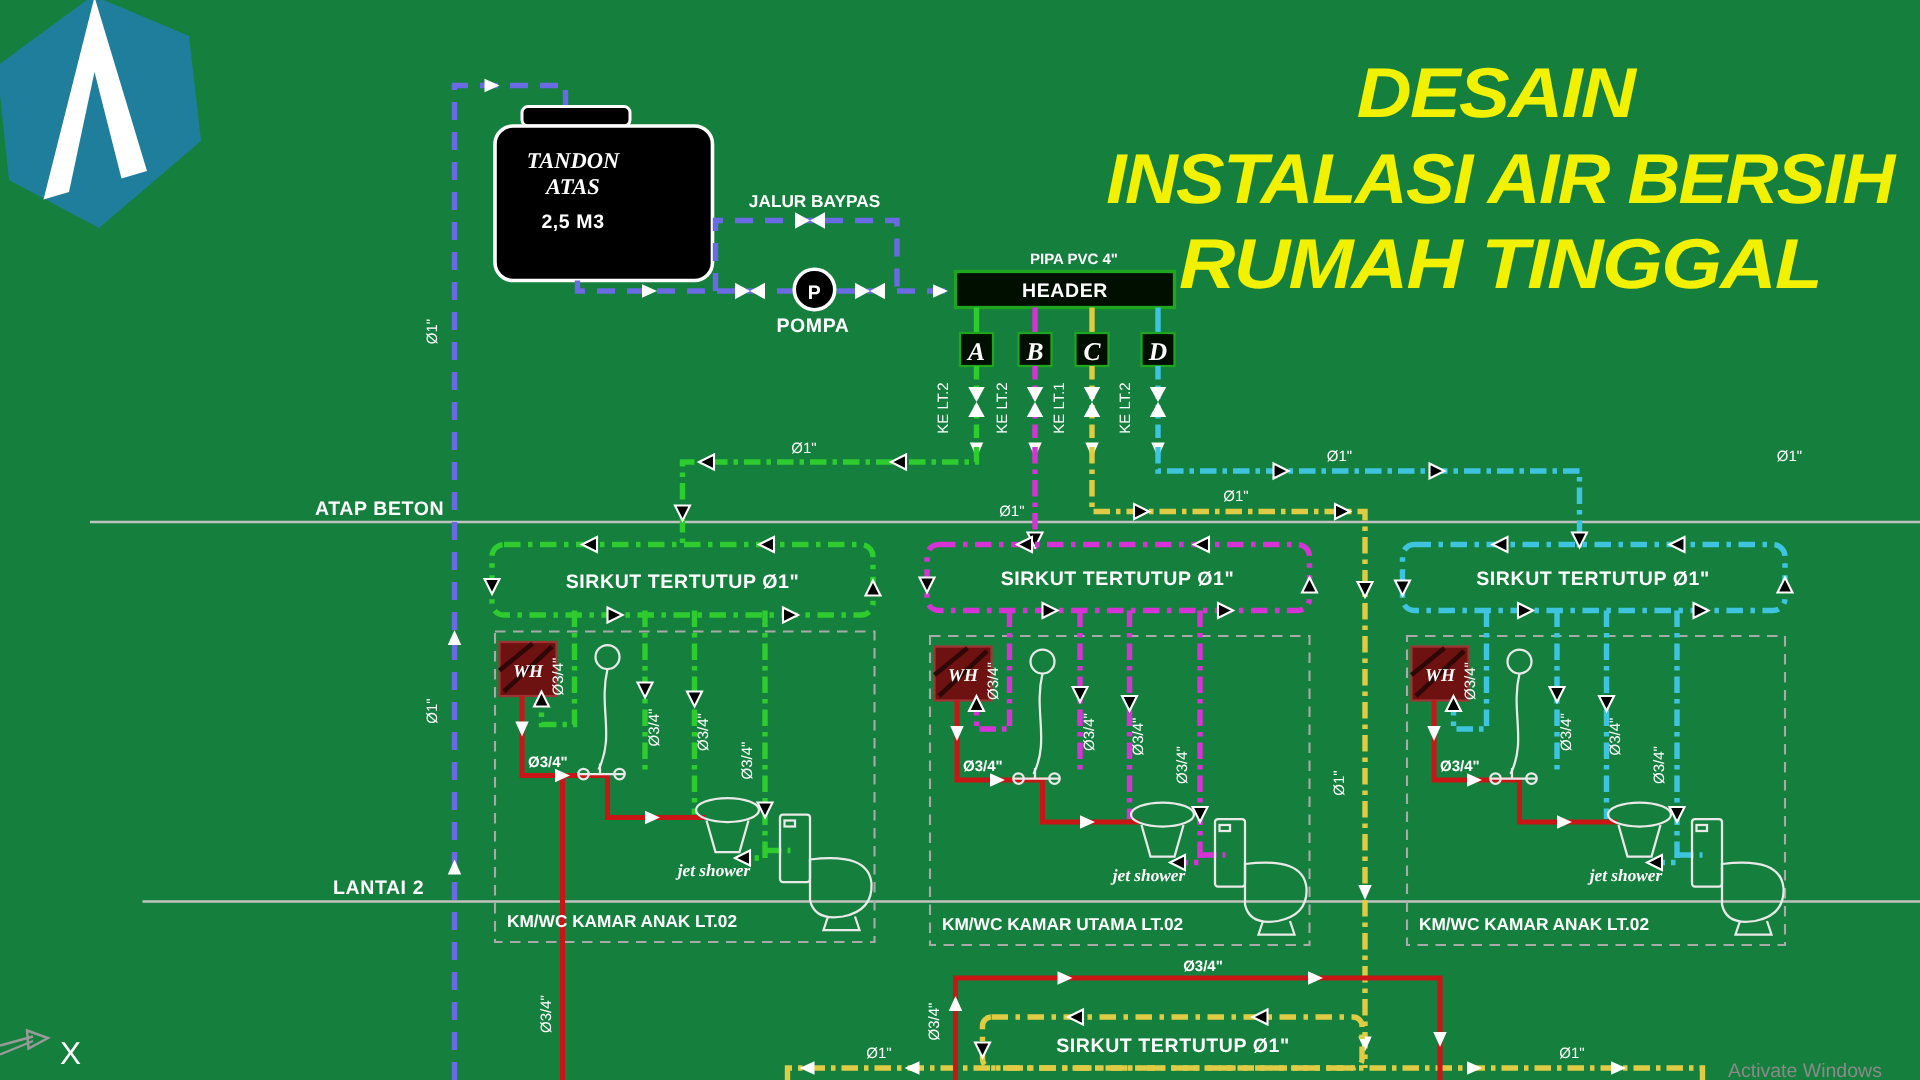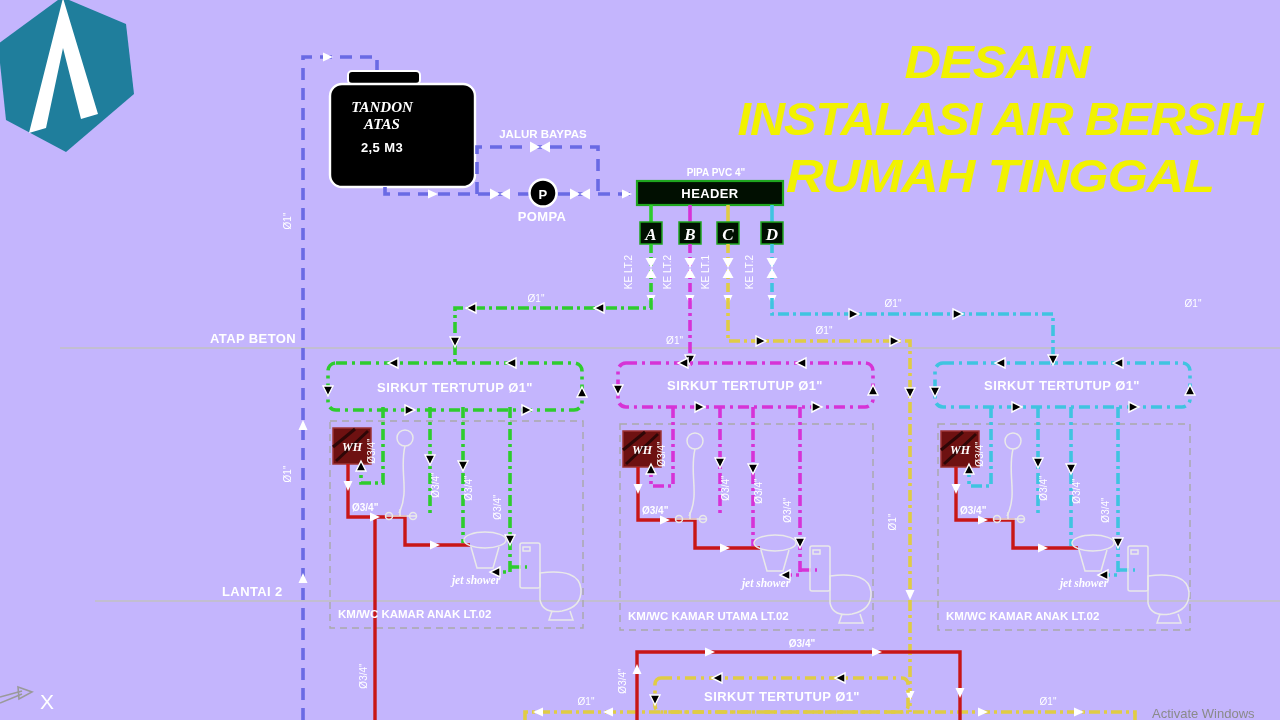--- a/index.html
+++ b/index.html
@@ -1,16 +1,16 @@
 <!DOCTYPE html>
 <html><head>
 <meta charset="utf-8">
 <style>
   html,body{margin:0;padding:0;background:#000;}
-  .stage{position:relative;width:1280px;height:720px;background:#c4b5fd;overflow:hidden;
+  .stage{position:relative;width:1280px;height:720px;background:#15803d;overflow:hidden;
          font-family:"Liberation Sans",sans-serif;}
   svg text{font-family:"Liberation Sans",sans-serif;fill:#fff;}
   
   .pipe{fill:none;stroke-width:3.6;stroke-dasharray:11 4 3 4;stroke-linecap:butt;}
   .pg{stroke:#2ECC2E}.pm{stroke:#D633D6}.py{stroke:#E0CC44}.pc{stroke:#3FC4E0}
   .pb{fill:none;stroke:#6A6AE4;stroke-width:3.6;stroke-dasharray:12 8;}
   .hot{fill:none;stroke:#C81616;stroke-width:3.4;}
   .boxg{fill:none;stroke-width:3.6;stroke-dasharray:11 5 3 5;}
   .bath{fill:none;stroke:#A9A9A9;stroke-width:1.4;stroke-dasharray:7 5;}
   .lvl{stroke:#C2C2C2;stroke-width:1.6;}

